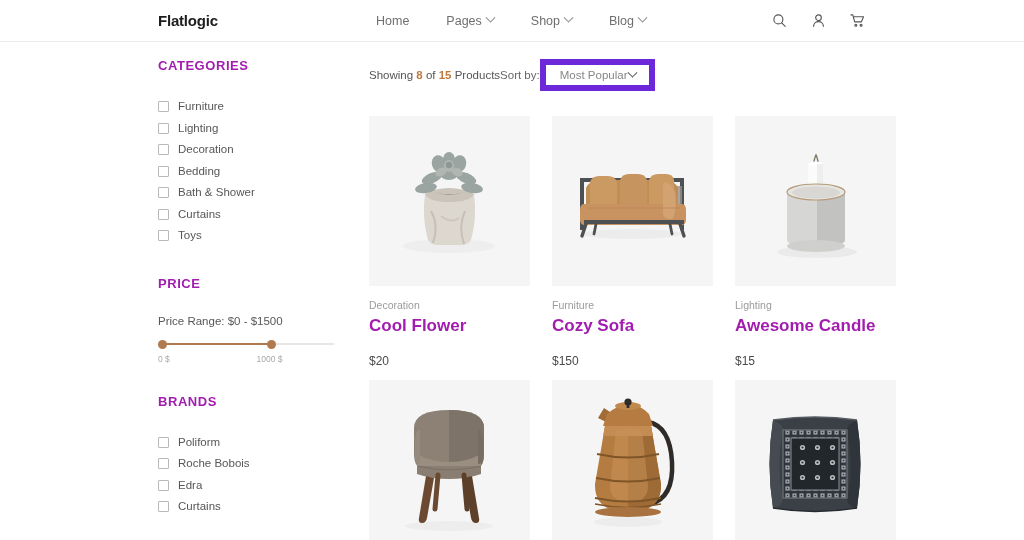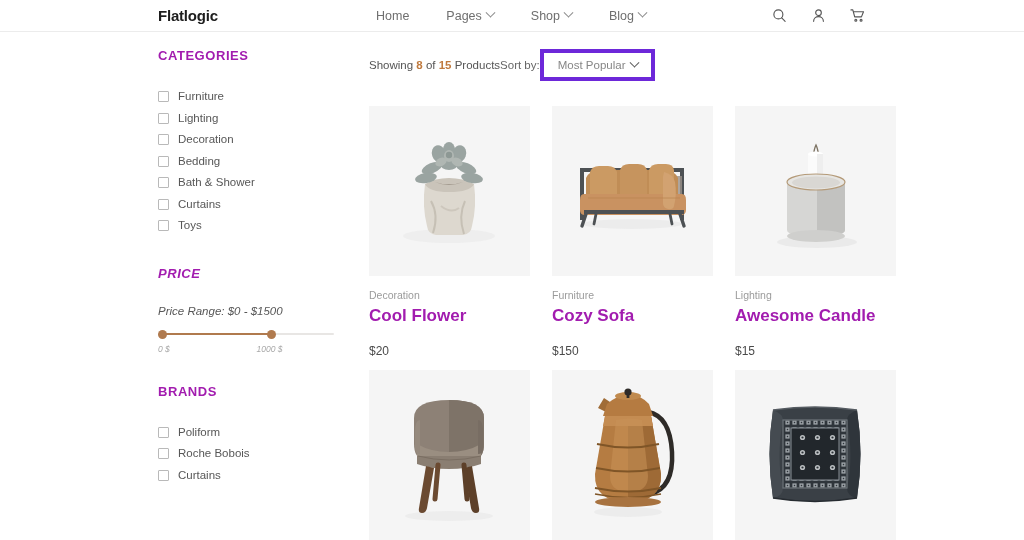--- a/index.html
+++ b/index.html
@@ -8,21 +8,21 @@
     overflow: hidden;
     background: #ffffff;
     font-family: "Liberation Sans", sans-serif;
     color: #333333;
     -webkit-font-smoothing: antialiased;
   }
 
   
   .site-header {
     position: relative;
-    height: 32px;
+    height: 42px;
     background: #ffffff;
     border-bottom: 1px solid #ececec;
     display: flex;
     align-items: center;
   }
   .brand {
     position: absolute;
     left: 158px;
     font-size: 15px;
     font-weight: 700;
@@ -103,21 +103,21 @@
     border-radius: 1px;
     background: #fff;
     flex: 0 0 11px;
   }
   .check-label {
     font-size: 11.5px;
     color: #575757;
     line-height: 1;
   }
 
-  .price-block { margin-top: 29px; font-style: italic; }
+  .price-block { margin-top: 29px; }
   .price-range-text {
     margin-top: 24px;
     font-size: 11.5px;
     color: #575757;
   }
   .slider {
     position: relative;
     margin-top: 15px;
     width: 176px;
     height: 4px;
@@ -188,21 +188,21 @@
     align-items: center;
     gap: 0;
   }
   .sort-label {
     font-size: 11.5px;
     color: #666666;
   }
   .sort-select {
     width: 115px;
     height: 32px;
-    border: 4px solid #6d28d9;
+    border: 6px solid #6d28d9;
     background: #ffffff;
     display: flex;
     align-items: center;
     justify-content: space-between;
     padding: 0 13px 0 14px;
     font-size: 11.5px;
     color: #868686;
     cursor: pointer;
   }
   .sort-caret {
@@ -347,20 +347,24 @@
     <div class="brands-block">
       <div class="filter-title">BRANDS</div>
       <div class="check-list">
         <div class="check-row">
           <span class="checkbox"></span>
           <span class="check-label">Poliform</span>
         </div>
         <div class="check-row">
           <span class="checkbox"></span>
           <span class="check-label">Roche Bobois</span>
+        </div>
+        <div class="check-row">
+          <span class="checkbox"></span>
+          <span class="check-label">Edra</span>
         </div>
         <div class="check-row">
           <span class="checkbox"></span>
           <span class="check-label">Curtains</span>
         </div>
       </div>
     </div>
 
   </aside>
 

